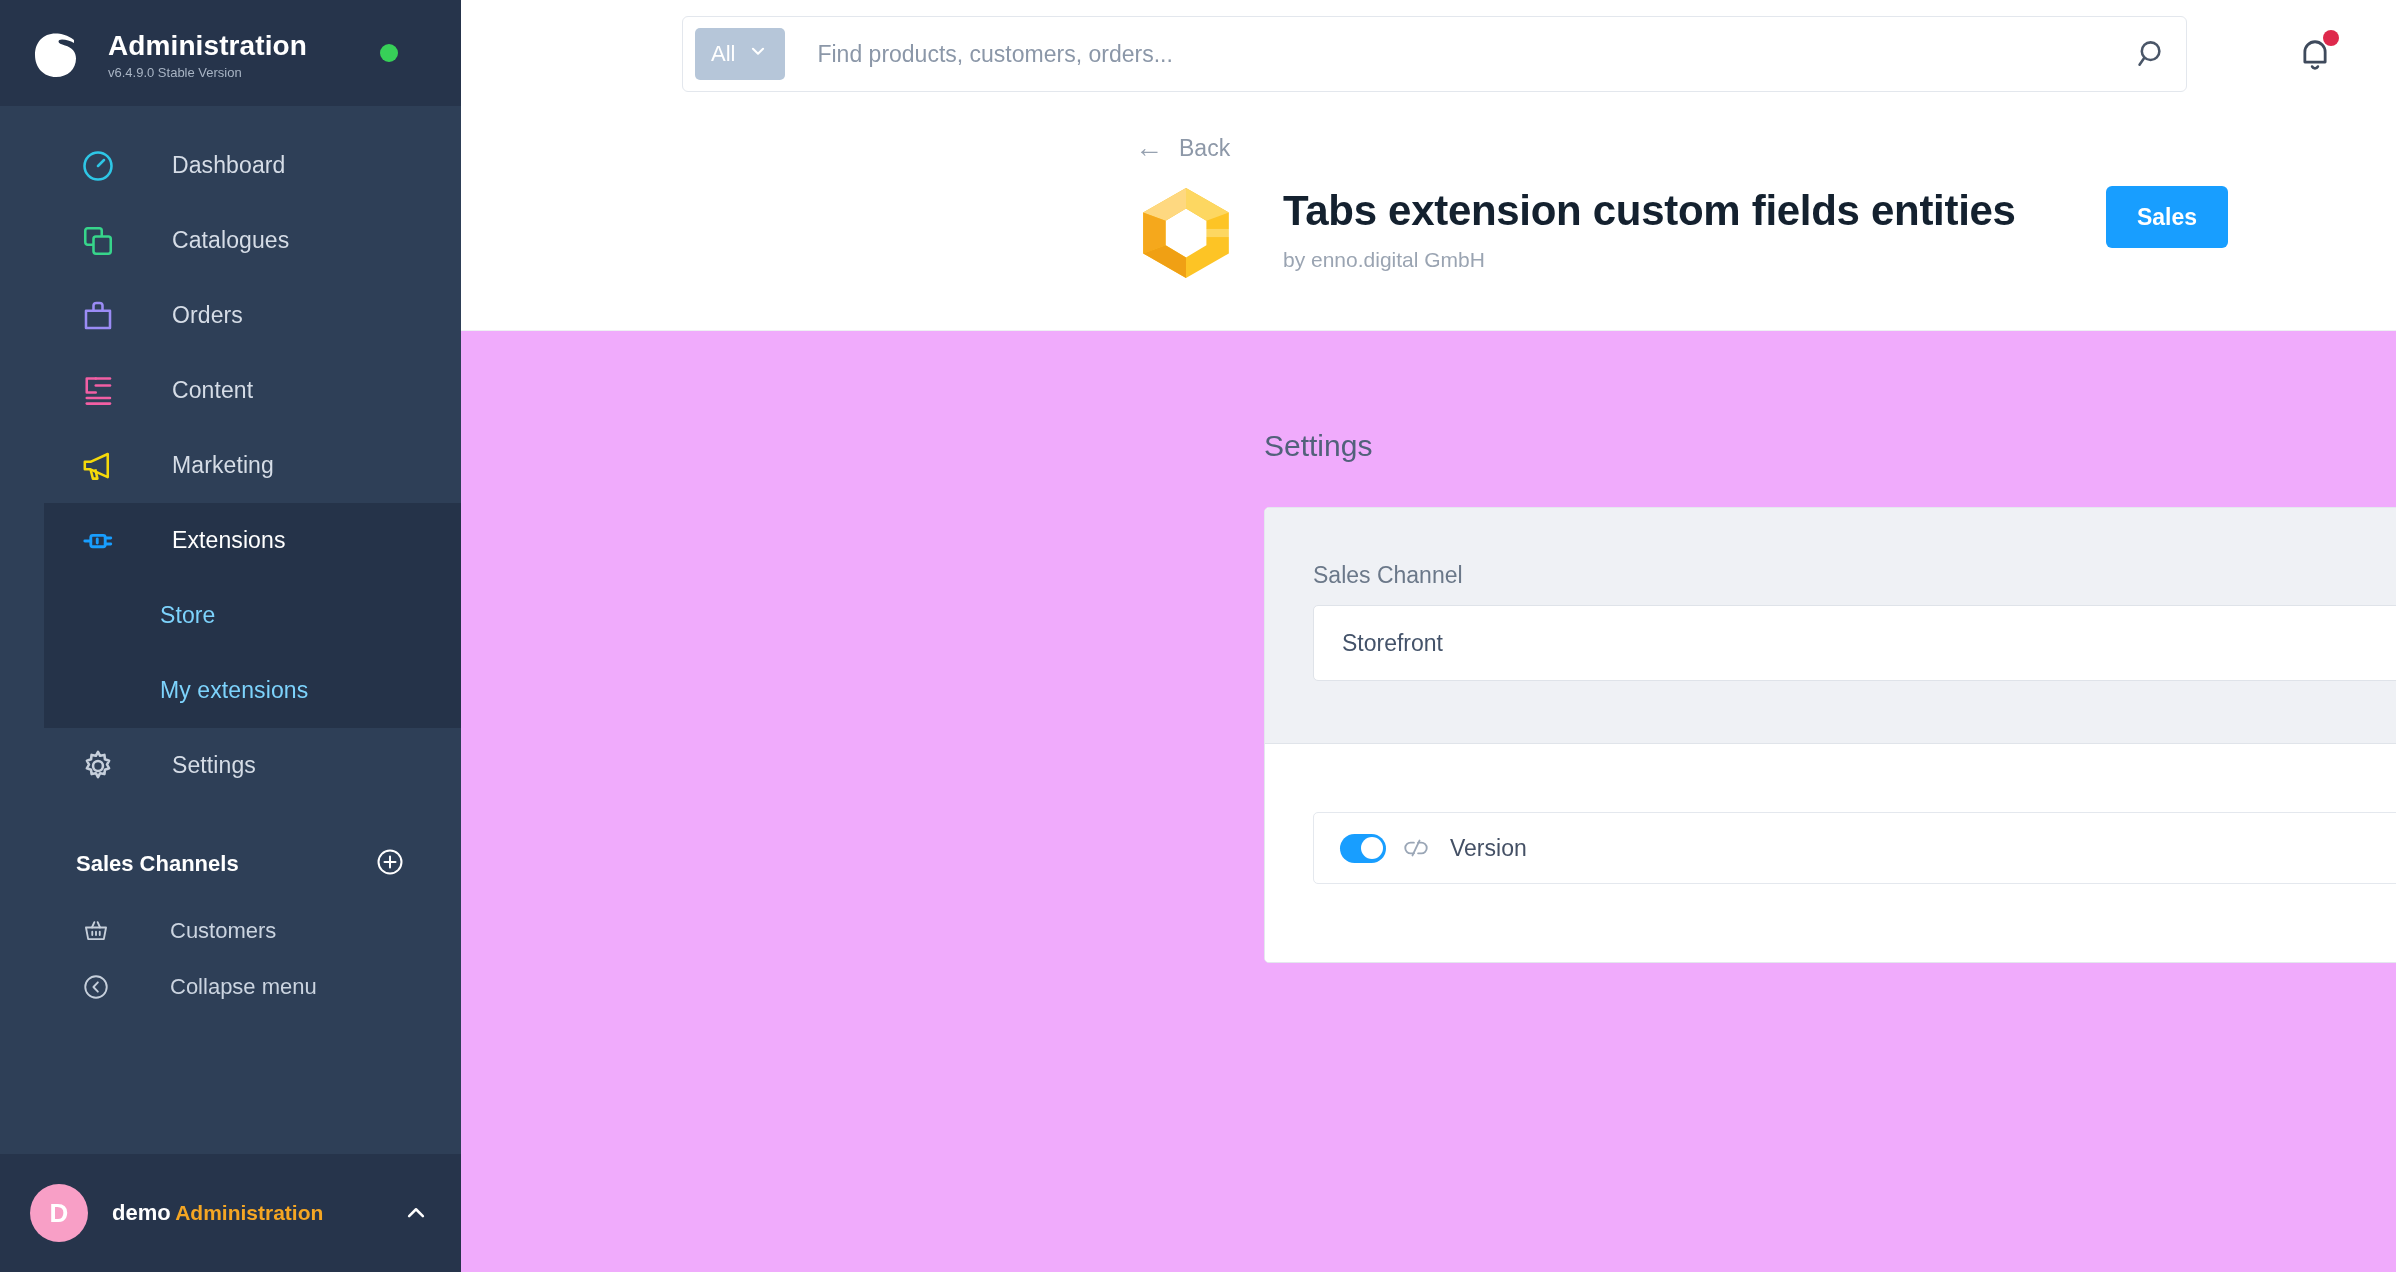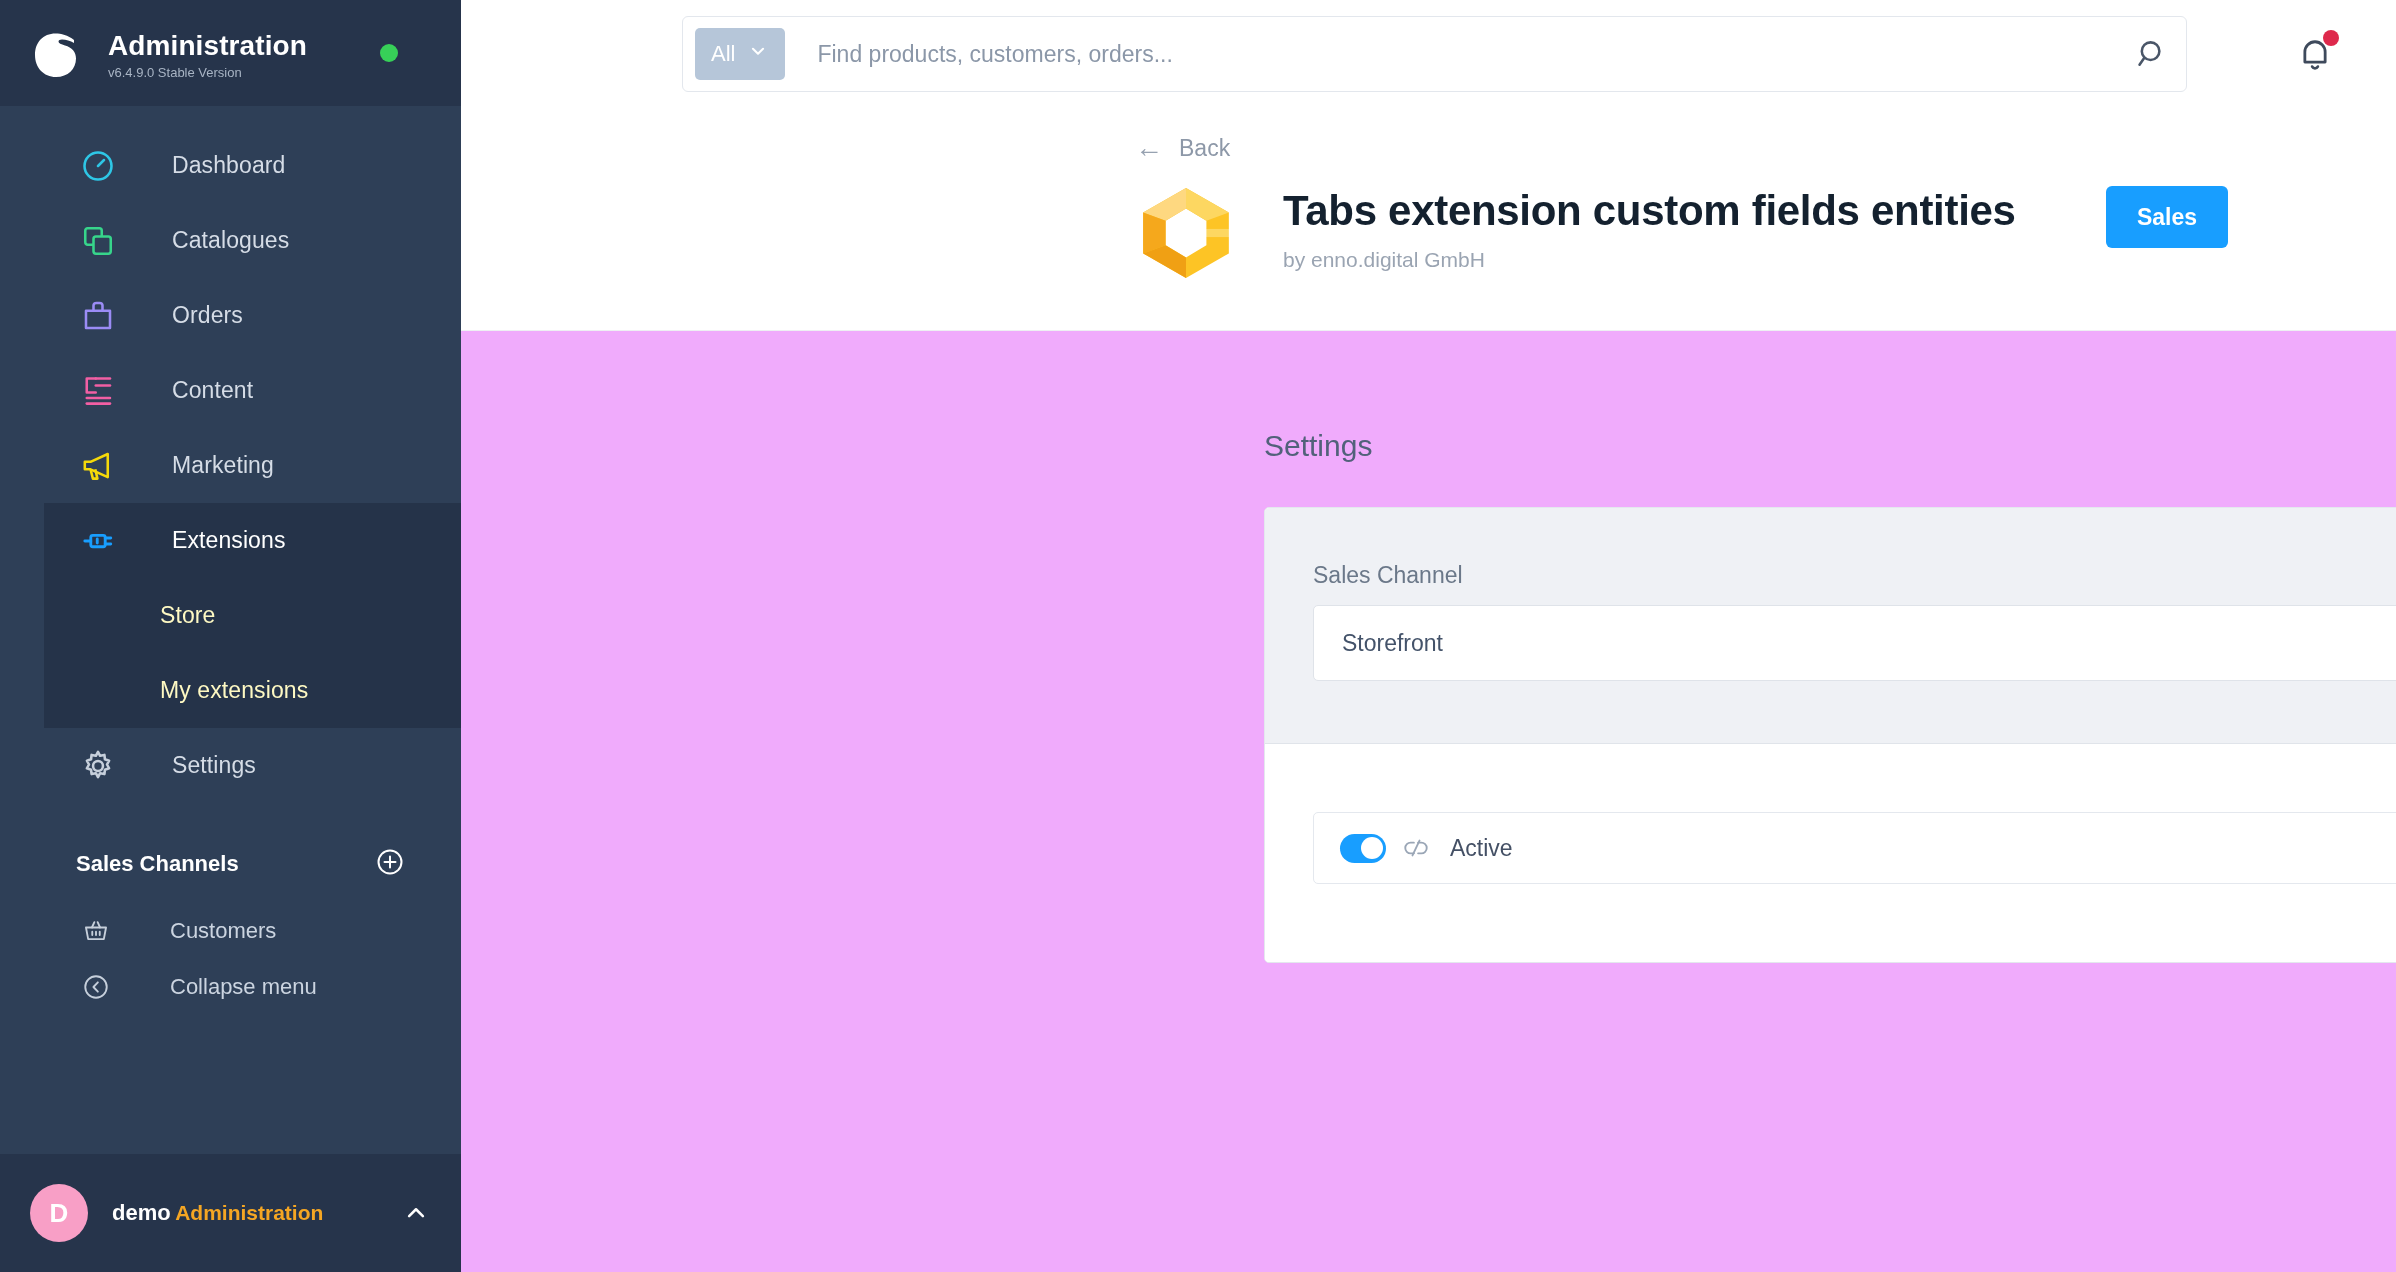--- a/index.html
+++ b/index.html
@@ -56,21 +56,21 @@
     letter-spacing: .1px;
   }
   .nav-item.active { background: #253349; }
   .nav-item.active .nav-label { color: #ffffff; }
 
   .ext-group { background: #253349; }
   .sub-item {
     display: flex; align-items: center;
     height: 75px; padding-left: 116px; cursor: pointer;
   }
-  .sub-item .nav-label { margin-left: 0; font-size: 23px; color: #fef9c3; }
+  .sub-item .nav-label { margin-left: 0; font-size: 23px; color: #7dd3fc; }
 
   .sb-section-head {
     display: flex; align-items: center; justify-content: space-between;
     padding: 44px 56px 22px 32px;
   }
   .sb-section-title {
     color: #ffffff; font-size: 22px; font-weight: bold;
   }
 
   .sc-item {
@@ -453,21 +453,21 @@
               <span class="switch">
                 <span class="knob"></span>
               </span>
               <span class="inherit-ico">
                 <svg width="28" height="28" viewBox="0 0 24 24" fill="none" stroke="#9aa6b6" stroke-width="1.6">
                   <path d="M10.2 7.4 H7.4 A4.6 4.6 0 0 0 7.4 16.6 H10.2" stroke-linecap="round"></path>
                   <path d="M13.8 7.4 H16.6 A4.6 4.6 0 0 1 16.6 16.6 H13.8" stroke-linecap="round"></path>
                   <path d="M9 18.4 L15 5.6" stroke-linecap="round"></path>
                 </svg>
               </span>
-              <span class="toggle-text">Active</span>
+              <span class="toggle-text">Version</span>
             </span>
 
           </div>
         </div>
       </div>
     </div>
   </div>
 </div>
 
 </body></html>

